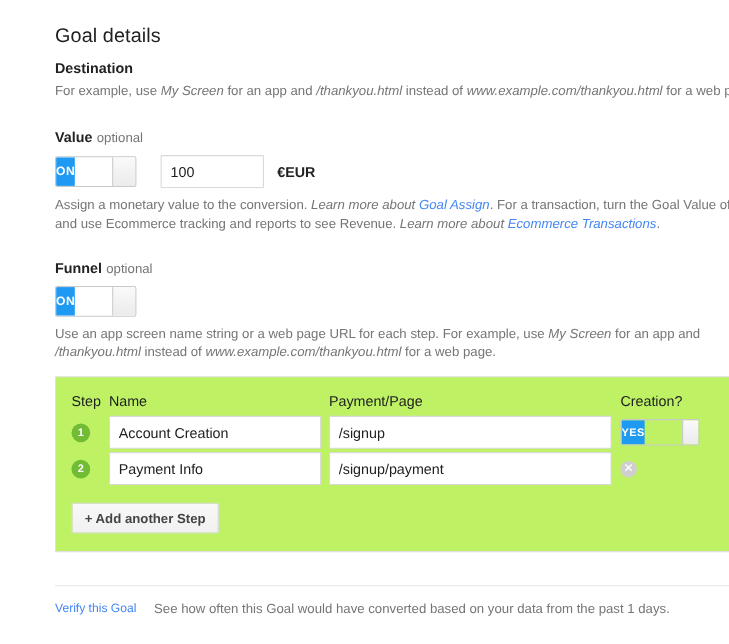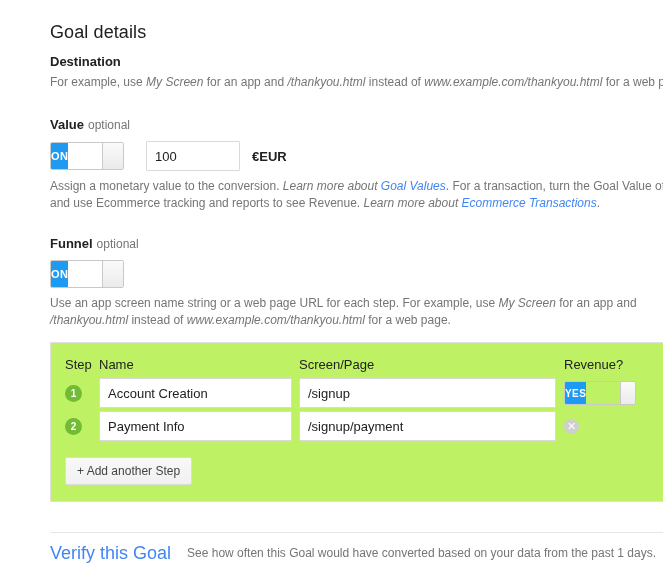--- a/index.html
+++ b/index.html
@@ -102,28 +102,28 @@
     display: flex; align-items: center; justify-content: center;
   }
   .xicon {
     width: 15px; height: 15px; border-radius: 50%;
     background: #cfcfcf; color: #fff; font-size: 11px; line-height: 15px;
     text-align: center; cursor: pointer; font-family: "Liberation Sans", sans-serif;
   }
   .btn-grey {
     height: 28px; border: 1px solid #dcdcdc; border-radius: 2px;
     background: linear-gradient(#f8f8f8,#f1f1f1);
-    font-size: 12px; font-weight: 400; color: #444;
+    font-size: 12px; font-weight: 700; color: #444;
     padding: 0 11px; cursor: pointer;
     font-family: "Liberation Sans", sans-serif;
   }
 
   hr.sep { border: 0; border-top: 1px solid #e6e6e6; margin: 0; }
 
-  .verify-link { color: #4285f4; font-size: 18px; text-decoration: none; cursor: pointer; }
+  .verify-link { color: #4285f4; font-size: 11px; text-decoration: none; cursor: pointer; }
   .verify-text { font-size: 12px; color: #757575; margin-left: 16px; }
 </style>
 </head>
 <body>
 
 <div class="page">
 
   <div class="h1">Goal details</div>
 
   <div class="section-label">
@@ -142,21 +142,21 @@
   <div class="row" style="margin-top:8px;">
     <div class="toggle">
       <div class="on">ON</div>
       <div class="knob"></div>
     </div>
     <input class="txt" style="width: 94px; margin-left: 22px;" value="100">
     <span class="eur">€EUR</span>
   </div>
 
   <div class="help" style="margin-top:7px; max-width:640px;">
-    <span>Assign a monetary value to the conversion. </span><i>Learn more about </i><a>Goal Values</a><span>. For a transaction, turn the Goal Value off and use Ecommerce tracking and reports to see Revenue. </span><i>Learn more about </i><a>Ecommerce Transactions</a><span>.</span>
+    <span>Assign a monetary value to the conversion. </span><i>Learn more about </i><a>Goal Assign</a><span>. For a transaction, turn the Goal Value off and use Ecommerce tracking and reports to see Revenue. </span><i>Learn more about </i><a>Ecommerce Transactions</a><span>.</span>
   </div>
 
   <div class="section-label" style="margin-top:24px;">
     <span>Funnel</span><span class="opt">optional</span>
   </div>
 
   <div class="row" style="margin-top:8px;">
     <div class="toggle">
       <div class="on">ON</div>
       <div class="knob"></div>
@@ -164,22 +164,22 @@
   </div>
 
   <div class="help" style="margin-top:7px; max-width:625px;">
     <span>Use an app screen name string or a web page URL for each step. For example, use </span><i>My Screen</i><span> for an app and </span><i>/thankyou.html</i><span> instead of </span><i>www.example.com/thankyou.html</i><span> for a web page.</span>
   </div>
 
   <div class="panel" style="margin-top:13px; width:635px;">
     <div class="fhead">
       <div class="c-step">Step</div>
       <div class="c-name">Name</div>
-      <div class="c-page">Screen/Page</div>
-      <div class="c-req">Revenue?</div>
+      <div class="c-page">Payment/Page</div>
+      <div class="c-req">Creation?</div>
     </div>
 
     <div class="frow" style="margin-top:6px;">
       <div class="c-step">
         <div class="badge">1</div>
       </div>
       <div class="c-name">
         <input class="txt" style="width: 193px;" value="Account Creation">
       </div>
       <div class="c-page">

